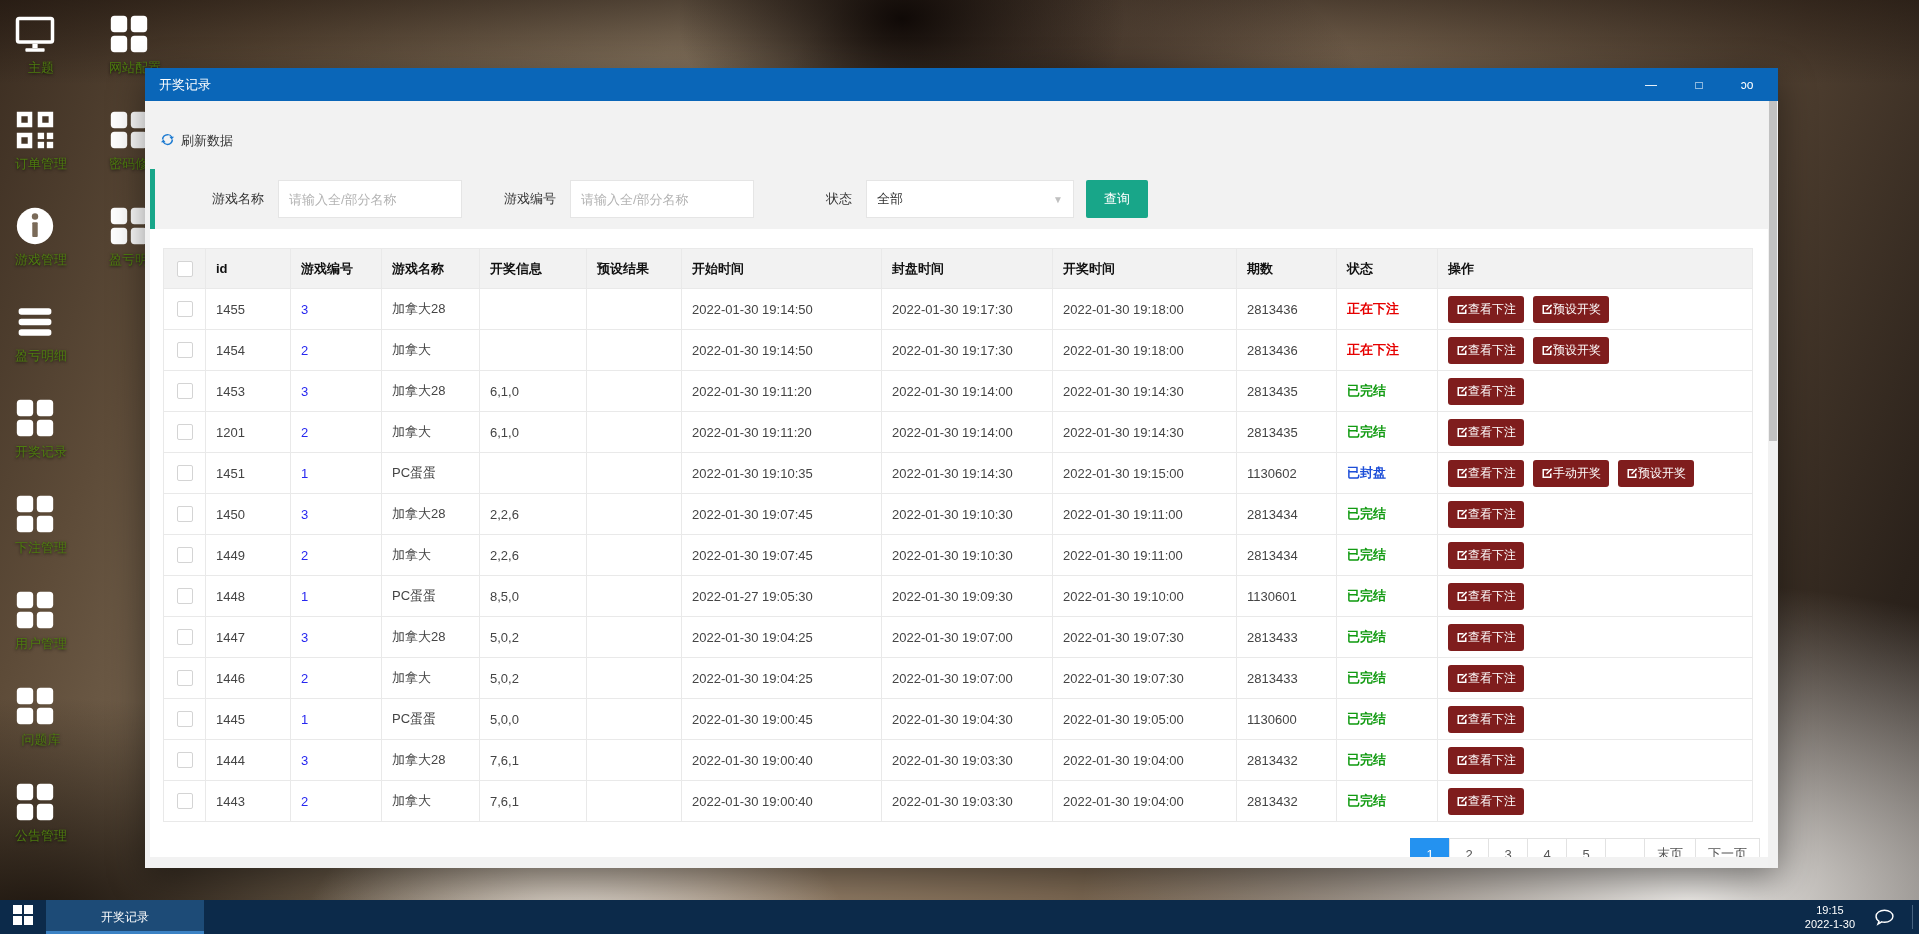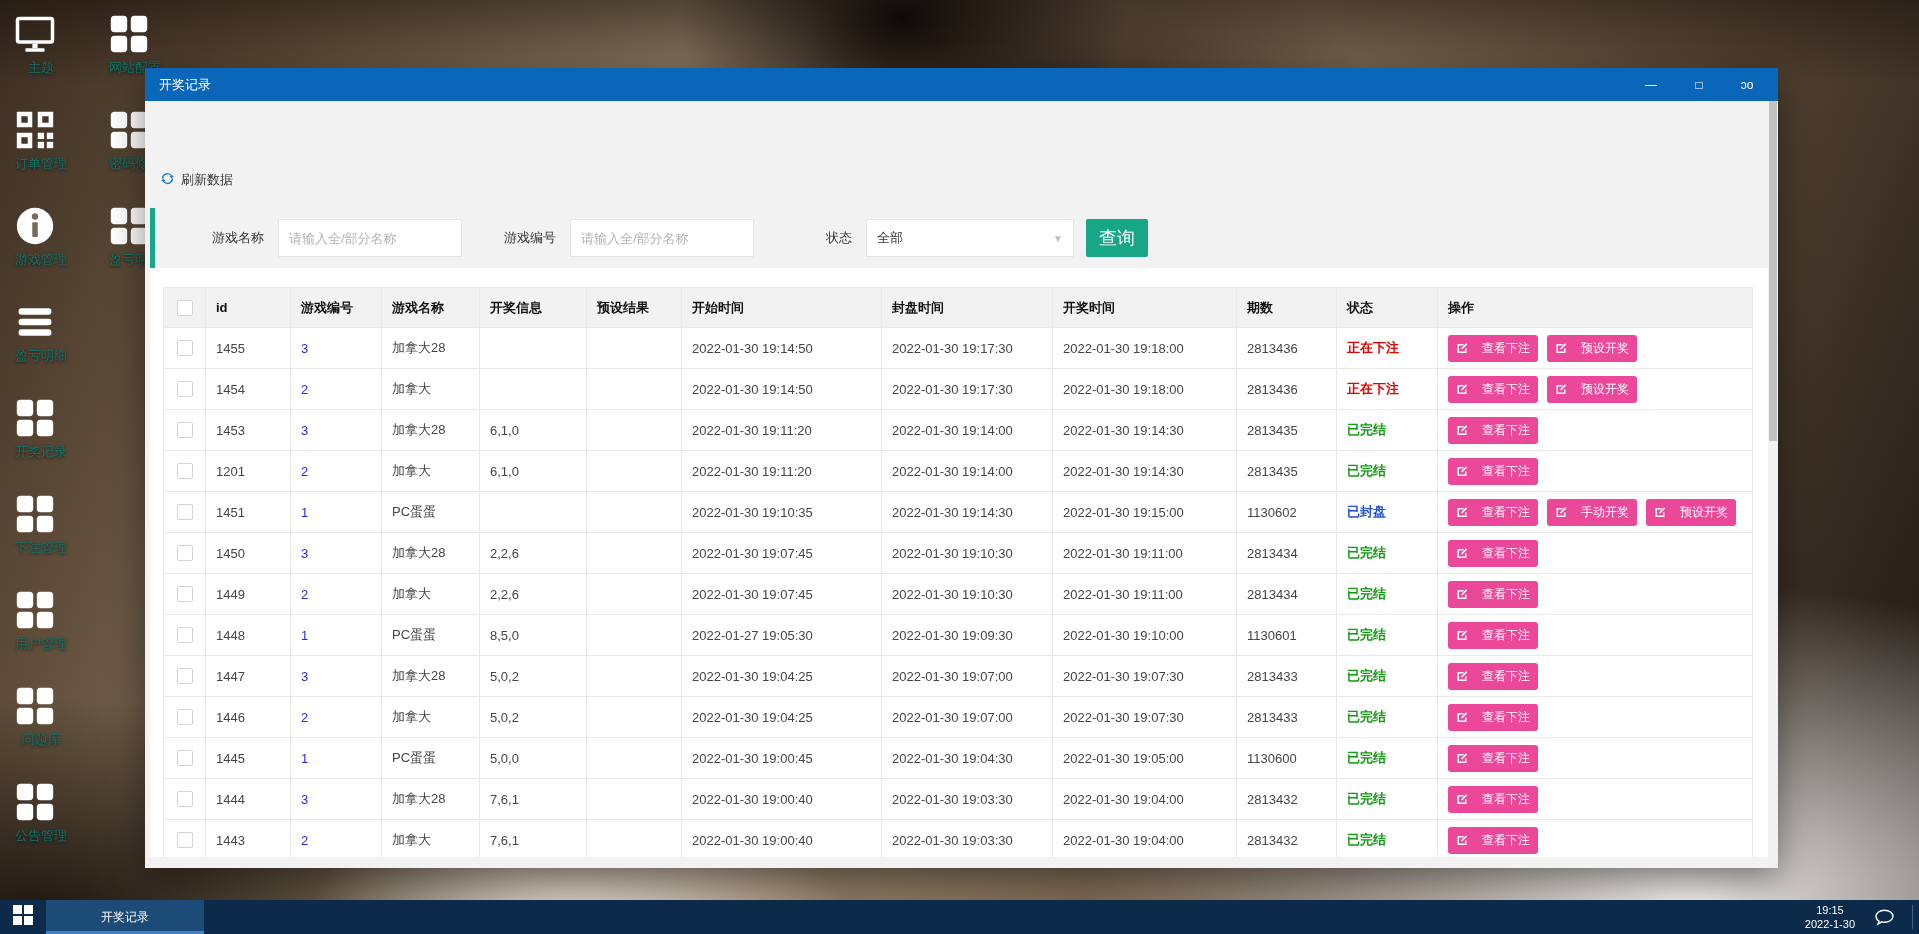--- a/index.html
+++ b/index.html
@@ -16,62 +16,62 @@
       linear-gradient(180deg, rgba(22,13,8,.5), rgba(22,13,8,0) 9%),
       linear-gradient(112deg,#3b2d21 0%,#5d4b38 12%,#8d7b64 30%,#97826b 46%,#7d6953 62%,#4f3f30 79%,#2b221b 93%,#211a15 100%);
   }
 
   
   .desk-col { position:absolute; top:0; padding-top:14px; width:66px; z-index:1; }
   #col1 { left:2px; }
   #col2 { left:96px; }
   .desk-item { width:66px; height:62px; margin-bottom:34px; text-align:center; cursor:pointer; }
   .desk-icon { display:block; height:42px; }
-  .desk-label { color:#0f766e; font-size:13px; margin-top:3px; white-space:nowrap;
+  .desk-label { color:#4d7c0f; font-size:13px; margin-top:3px; white-space:nowrap;
                 text-shadow:0 1px 3px rgba(0,0,0,.75);margin-left:12px; }
 
   
   .window { position:absolute; left:145px; top:68px; width:1633px; height:800px; z-index:5;
             box-shadow:0 10px 34px rgba(0,0,0,.45); background:#f2f2f2; }
   .titlebar { height:33px; background:#0a66b8; color:#fff; display:flex; align-items:center;
               padding:0 14px; font-size:13px; }
   .win-controls { margin-left:auto; display:flex; align-items:center; gap:30px; padding-right:8px; }
   .win-ctl { color:#fff; font-size:12px; width:18px; text-align:center; cursor:pointer; line-height:1; }
   .win-body { position:absolute; top:33px; left:0; right:0; bottom:0; background:#f2f2f2;
-              padding:11px 15px; display:flex; flex-direction:column;margin-top:39px; }
+              padding:11px 15px; display:flex; flex-direction:column; }
 
   .toolbar { height:57px; display:flex; align-items:center; flex:0 0 auto; }
   .refresh-btn { display:inline-flex; align-items:center; gap:6px; font-size:13px; color:#333;
                  background:none; border:none; cursor:pointer; }
 
   .filter-strip { flex:0 0 auto; height:60px; margin-left:-10px; border-left:5px solid #18a689;
                   display:flex; align-items:center; padding-left:57px; }
   .f-label { font-size:13px; color:#333; margin-right:14px; }
   .f-input { width:184px; height:38px; border:1px solid #e5e5e5; background:#fff; font-size:13px;
              padding:0 10px; color:#000000; outline:none; }
   .f-input::placeholder { color:#b3b3b3; }
   .f-select { position:relative; width:208px; height:38px; border:1px solid #e5e5e5; background:#fff;
               display:flex; align-items:center; padding:0 10px; font-size:13px; color:#333; cursor:pointer; }
   .f-select .arrow { position:absolute; right:10px; color:#c0c0c0; font-size:10px; }
   .search-btn { margin-left:12px; width:62px; height:38px; background:#18a689; color:#fff; border:none;
-                font-size:18px; border-radius:2px; cursor:pointer; }
+                font-size:13px; border-radius:2px; cursor:pointer; }
 
   .panel { flex:1 1 auto; background:#fff; margin:0 -10px; padding:19px 13px 14px; overflow:hidden; }
 
   table { border-collapse:collapse; width:1590px; table-layout:fixed; }
   th, td { border:1px solid #e9e9e9; font-size:13px; height:40px; padding:0 10px; text-align:left;
            overflow:hidden; white-space:nowrap; }
   th { background:#f2f2f2; color:#111; font-weight:bold; height:40px; }
   td { color:#444; height:41px; background:#fff; }
   .c-check { text-align:center; padding:0; }
   .checkbox { display:inline-block; width:16px; height:16px; background:#fff; border:1px solid #d4d4d4;
               border-radius:2px; vertical-align:middle; cursor:pointer; }
   .link { color:#2727f0; text-decoration:none; cursor:pointer; }
   .status { font-weight:bold; }
-  .act-btn { display:inline-flex; align-items:center; gap:14px; background:#ec4899; color:#fff; border:none;
+  .act-btn { display:inline-flex; align-items:center; gap:0; background:#7f1d1d; color:#fff; border:none;
              border-radius:3px; font-size:12px; padding:5px 8px; margin-right:9px; cursor:pointer; }
   .act-btn svg { flex:0 0 auto; }
 
   .pagination { display:flex; justify-content:flex-end; margin-top:16px; }
   .page-btn { min-width:40px; height:32px; border:1px solid #e2e2e2; background:#fff; color:#555;
               font-size:13px; display:inline-flex; align-items:center; justify-content:center;
               margin-left:-1px; cursor:pointer; padding:0 12px; }
   .page-btn.active { background:#2492f0; border-color:#2492f0; color:#fff; }
 
   .win-scrollbar { position:absolute; top:33px; right:0; width:10px; bottom:0; background:#f1f1f1; z-index:9; }

